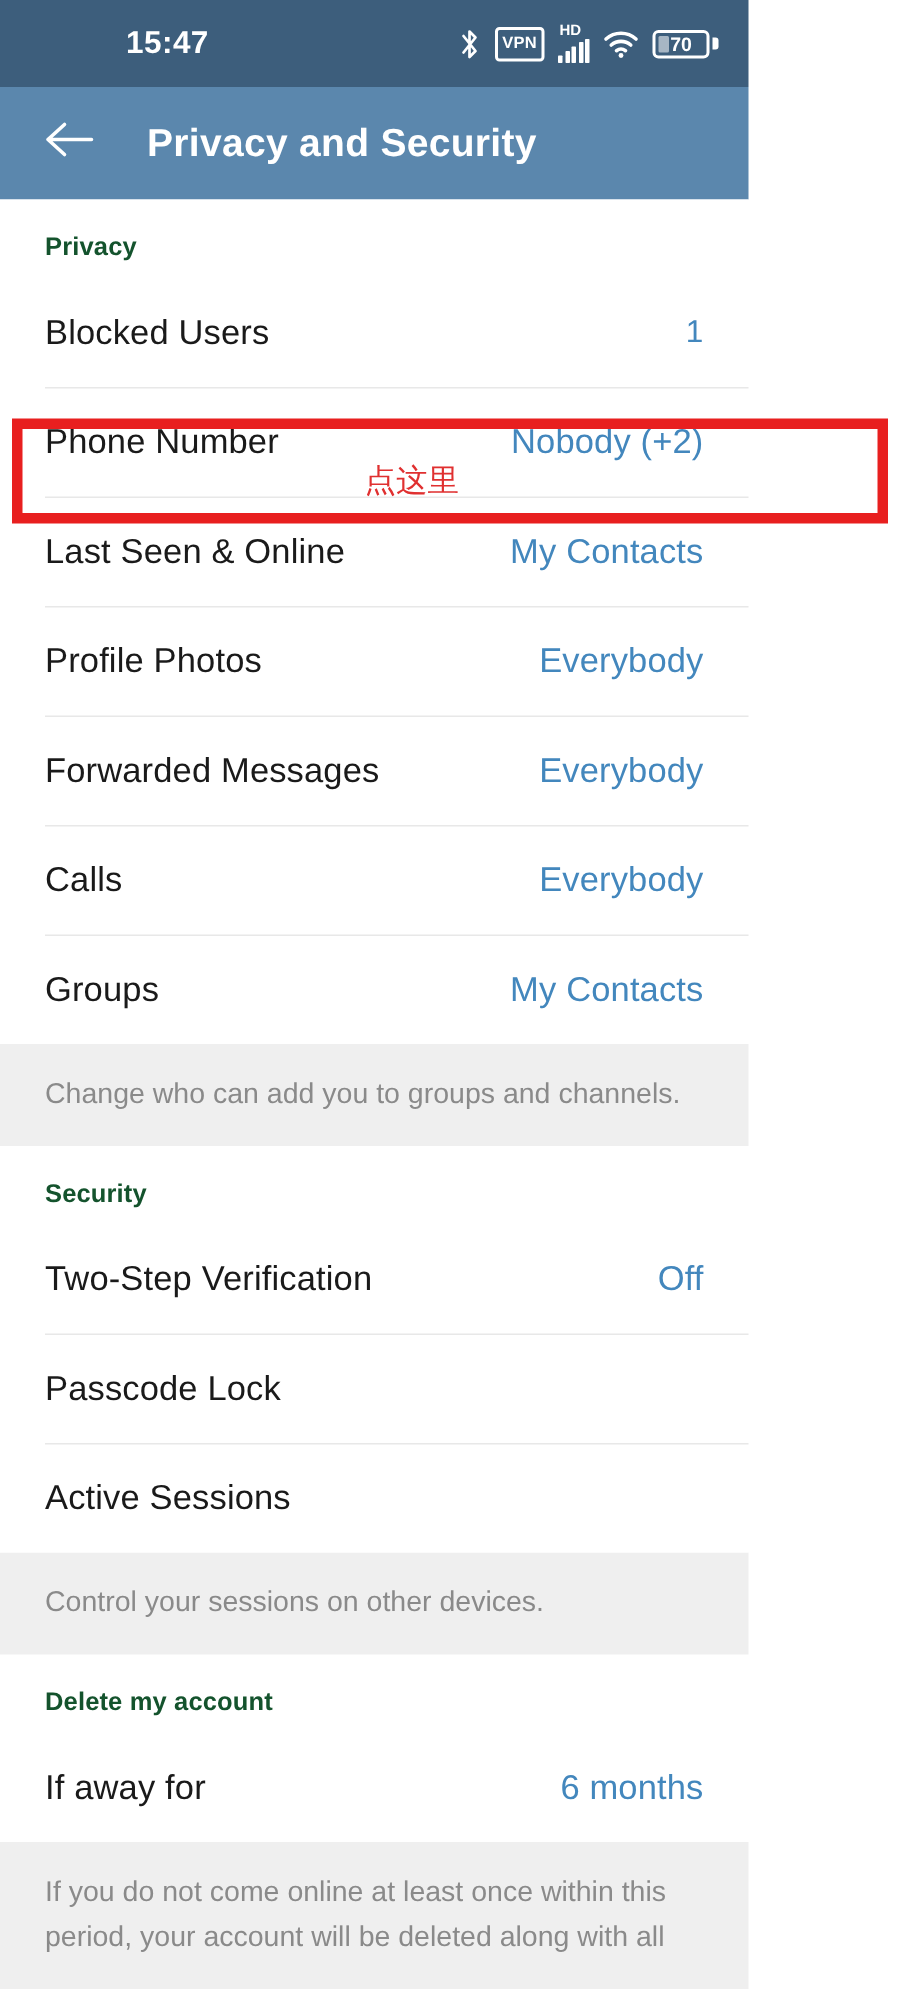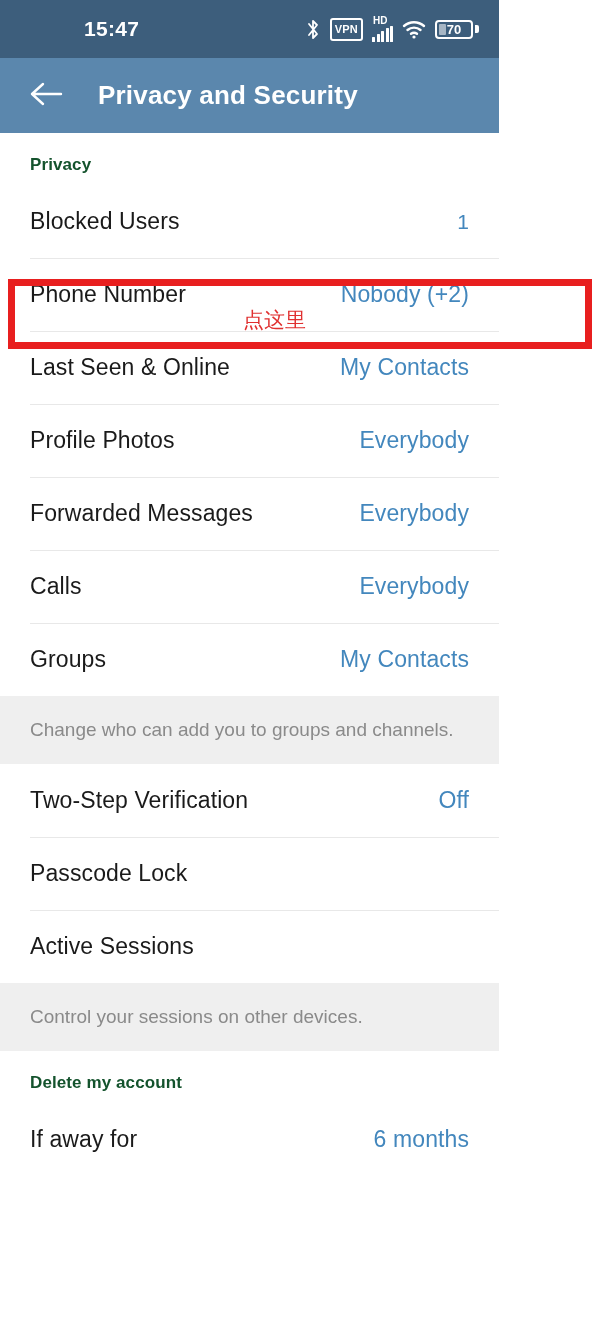--- a/index.html
+++ b/index.html
@@ -191,20 +191,21 @@
 
       <div class="row">
         <span class="row-label">Groups</span>
         <span class="row-value">My Contacts</span>
       </div>
 
       <div class="footer-note">Change who can add you to groups and channels.</div>
     </div>
 
     <div>
+      <div class="section-header">Security</div>
 
       <div class="row">
         <span class="row-label">Two-Step Verification</span>
         <span class="row-value">Off</span>
       </div>
 
       <div class="row">
         <span class="row-label">Passcode Lock</span>
         <span class="row-value"></span>
       </div>
@@ -218,20 +219,21 @@
     </div>
 
     <div>
       <div class="section-header">Delete my account</div>
 
       <div class="row">
         <span class="row-label">If away for</span>
         <span class="row-value">6 months</span>
       </div>
 
+      <div class="footer-note">If you do not come online at least once within this period, your account will be deleted along with all</div>
     </div>
 
   </div>
 
   <div class="hl-box"></div>
   <div class="annot">点这里</div>
 
 </div>
 
 </body></html>

